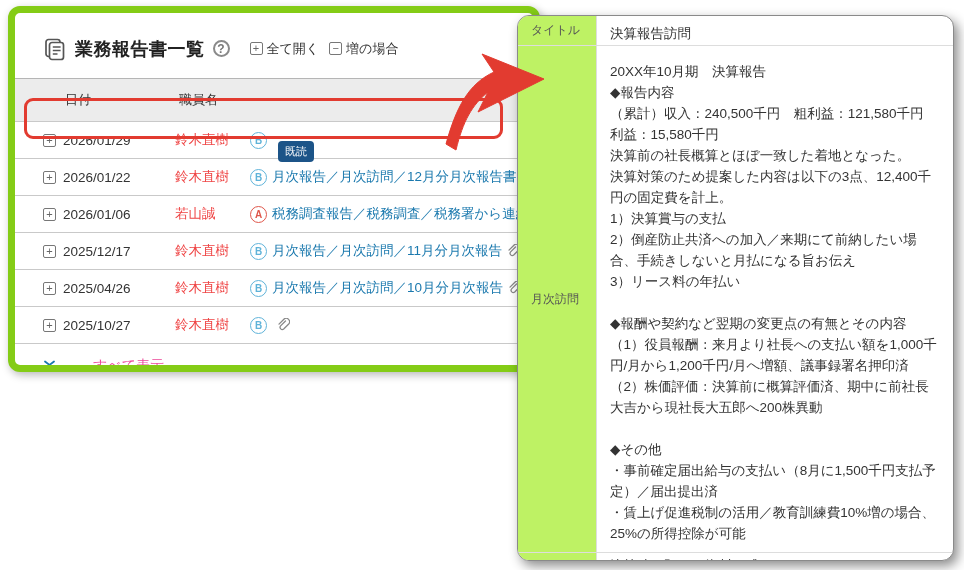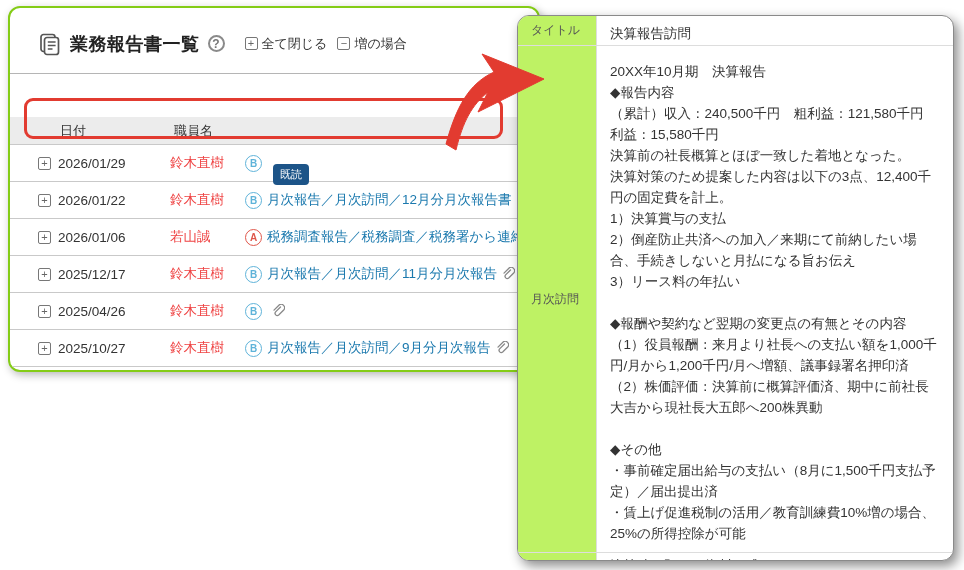--- a/index.html
+++ b/index.html
@@ -1,40 +1,40 @@
 <!DOCTYPE html>
 <html lang="ja"><head>
 <meta charset="utf-8">
 <style>
   * { margin: 0; padding: 0; box-sizing: border-box; }
   html, body { width: 964px; height: 570px; background: #ffffff; }
   body { font-family: "Liberation Sans", "DejaVu Sans", sans-serif; color: #333; overflow: hidden; }
   .stage { position: relative; width: 964px; height: 570px; }
 
   
-  .card { background: #fff; border: 2px solid #84cc16; border-radius: 12px; }
+  .card { background: #fff; border: 7px solid #84cc16; border-radius: 12px; }
   .list-card {
     position: absolute; left: 8px; top: 6px; width: 532px; height: 366px;
     box-shadow: 2px 3px 8px rgba(0,0,0,.28); overflow: hidden; z-index: 10;
   }
   .card-header { height: 66px; display: flex; align-items: center; padding: 6px 16px 0 28px; border-bottom: 1px solid #b5b5b5; }
   .doc-icon { width: 24px; height: 24px; margin-right: 8px; flex: 0 0 auto; }
   .page-title { font-size: 18px; font-weight: bold; color: #222; letter-spacing: .5px; }
   .help-icon {
     width: 17px; height: 17px; border: 2px solid #8a8a8a; border-radius: 50%;
     color: #777; font-size: 12px; font-weight: bold; display: inline-flex;
     align-items: center; justify-content: center; margin-left: 8px; cursor: pointer;
   }
   .hdr-btn { display: inline-flex; align-items: center; margin-left: 20px; font-size: 13px; color: #333; cursor: pointer; background: none; border: none; font-family: inherit; }
   .sq-icon {
     width: 13px; height: 13px; border: 1px solid #777; color: #666; border-radius: 2px;
     font-size: 11px; line-height: 11px; display: inline-flex; align-items: center; justify-content: center;
     margin-right: 4px; background: #fff; flex: 0 0 auto;
   }
-  .thead { display: flex; align-items: center; height: 28px; background: #ececec; border-bottom: 1px solid #c9c9c9; font-size: 13px; color: #333; margin-top: 43px; }
+  .thead { display: flex; align-items: center; height: 43px; background: #ececec; border-bottom: 1px solid #c9c9c9; font-size: 13px; color: #333; }
   .thead .col-date { margin-left: 50px; }
   .thead .col-staff { margin-left: 88px; }
   .row { display: flex; align-items: center; height: 37px; border-bottom: 1px solid #c9c9c9; padding-left: 28px; white-space: nowrap; }
   .row .sq-icon { margin-right: 7px; }
   .cell-date { width: 112px; font-size: 13.5px; color: #333; }
   .cell-staff { width: 75px; font-size: 13.5px; color: #ef4444; }
   .cat-badge {
     width: 17px; height: 17px; border-radius: 50%; border: 1.5px solid; font-size: 10px; font-weight: bold;
     display: inline-flex; align-items: center; justify-content: center; margin-right: 5px; flex: 0 0 auto; background:#fff;
   }
@@ -84,21 +84,21 @@
         <rect x="3" y="2.5" width="14" height="17" rx="2.5" fill="none" stroke="#555" stroke-width="1.7"></rect>
         <rect x="6.5" y="5.5" width="14" height="17" rx="2.5" fill="#fff" stroke="#555" stroke-width="1.7"></rect>
         <line x1="9.8" y1="10" x2="17.6" y2="10" stroke="#555" stroke-width="1.5"></line>
         <line x1="9.8" y1="13.5" x2="17.6" y2="13.5" stroke="#555" stroke-width="1.5"></line>
         <line x1="9.8" y1="17" x2="14.5" y2="17" stroke="#555" stroke-width="1.5"></line>
       </svg>
       <span class="page-title">業務報告書一覧</span>
       <span class="help-icon">?</span>
       <button class="hdr-btn">
         <span class="sq-icon">+</span>
-        <span>全て閉じる</span>
+        <span>全て開く</span>
       </button>
       <button class="hdr-btn" style="margin-left:10px">
         <span class="sq-icon">−</span>
         <span>増の場合</span>
       </button>
     </div>
 
     <div class="thead">
       <span class="col-date">日付</span>
       <span class="col-staff">職員名</span>
@@ -142,32 +142,32 @@
         <path d="M9.5 3 4.6 7.9a2.2 2.2 0 0 0 3.1 3.1l5-5a3.4 3.4 0 0 0-4.8-4.8L3 6.1" fill="none" stroke="#888" stroke-width="1.3" stroke-linecap="round"></path>
       </svg>
     </div>
 
     
     <div class="row">
       <span class="sq-icon">+</span>
       <span class="cell-date">2025/04/26</span>
       <span class="cell-staff">鈴木直樹</span>
       <span class="cat-badge cat-b">B</span>
+      <a class="report-link">月次報告／月次訪問／10月分月次報告</a>
       <svg class="clip-icon" viewBox="0 0 14 14">
         <path d="M9.5 3 4.6 7.9a2.2 2.2 0 0 0 3.1 3.1l5-5a3.4 3.4 0 0 0-4.8-4.8L3 6.1" fill="none" stroke="#888" stroke-width="1.3" stroke-linecap="round"></path>
       </svg>
     </div>
 
     
     <div class="row">
       <span class="sq-icon">+</span>
       <span class="cell-date">2025/10/27</span>
       <span class="cell-staff">鈴木直樹</span>
       <span class="cat-badge cat-b">B</span>
-      <a class="report-link">月次報告／月次訪問／9月分月次報告</a>
       <svg class="clip-icon" viewBox="0 0 14 14">
         <path d="M9.5 3 4.6 7.9a2.2 2.2 0 0 0 3.1 3.1l5-5a3.4 3.4 0 0 0-4.8-4.8L3 6.1" fill="none" stroke="#888" stroke-width="1.3" stroke-linecap="round"></path>
       </svg>
     </div>
 
     <a class="show-all">
       <svg class="chev-icon" viewBox="0 0 13 14">
         <path d="M2 2.5 6.5 6 11 2.5 M2 8 6.5 11.5 11 8" fill="none" stroke="#1b79ae" stroke-width="1.8" stroke-linecap="round" stroke-linejoin="round"></path>
       </svg>
       <span>すべて表示</span>

